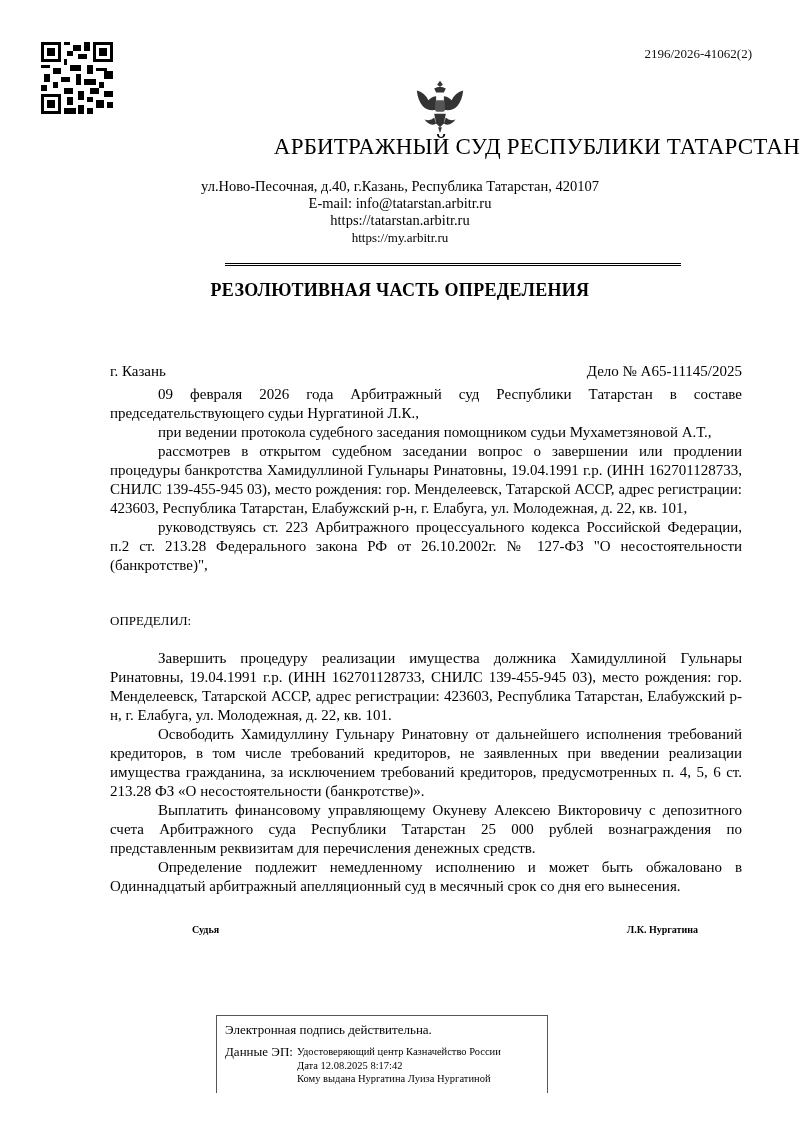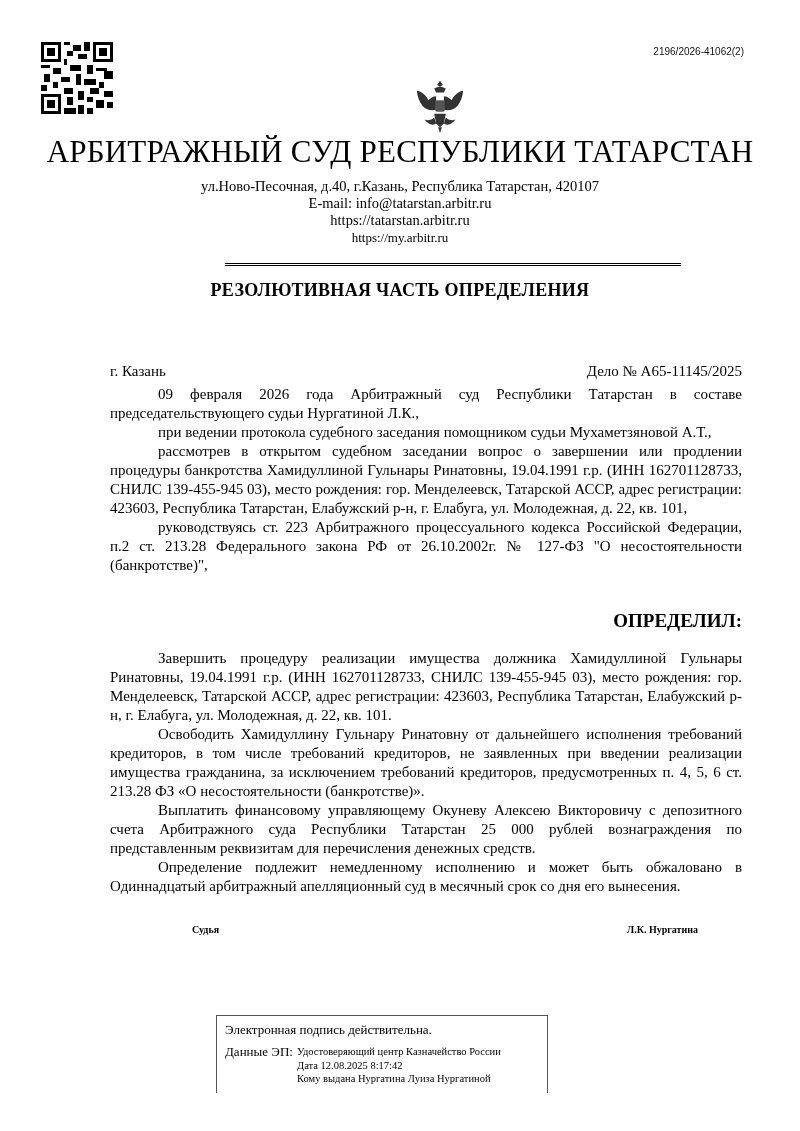--- a/index.html
+++ b/index.html
@@ -2,27 +2,27 @@
 <html><head>
   <meta charset="utf-8">
   <style>
     html, body { margin: 0; padding: 0; background: #ffffff; }
     body {
       width: 800px; height: 1131px; position: relative; overflow: hidden;
       font-family: "Liberation Serif", serif; color: #000;
     }
     .qr { position: absolute; left: 41px; top: 42px; width: 72px; height: 72px; }
     .doc-id {
-      position: absolute; right: 56px; top: 46px;
-      font-family: Liberation Sans, sans-serif; font-size: 10px; color: #111;
+      position: absolute; right: 48px; top: 46px;
+      font-family: Liberation Serif, serif; font-size: 13px; color: #111;
     }
     .emblem { position: absolute; left: 411px; top: 77px; width: 58px; height: 58px; }
     .court-title {
-      position: absolute; left: 0; width: 800px; top: 134px; text-align: center;
-      font-size: 31px; letter-spacing: 0.2px;
+      position: absolute; left: 0; width: 800px; top: 134px; text-align: right;
+      font-size: 23px; letter-spacing: 0.2px;
     }
     .contacts {
       position: absolute; left: 0; width: 800px; top: 178px; text-align: center;
       font-size: 14.5px; line-height: 17px;
     }
     .contacts .small { font-size: 13px; }
     .rule {
       position: absolute; left: 225px; width: 456px; top: 263px;
       border-top: 1.5px solid #000; border-bottom: 1px solid #000; height: 1px;
     }
@@ -33,21 +33,21 @@
     .meta-row {
       position: absolute; left: 110px; width: 632px; top: 363px;
       display: flex; justify-content: space-between; font-size: 15px;
     }
     .body-text {
       position: absolute; left: 110px; width: 632px; top: 385px;
       font-size: 15px; line-height: 19px; text-align: justify;
     }
     .body-text p { margin: 0; text-indent: 48px; }
     .decided {
-      text-align: right; font-weight: bold; font-size: 19px;
+      text-align: left; font-weight: normal; font-size: 13px;
       margin: 36px 0 19px 0 !important; text-indent: 0 !important;
     }
     .signature-row {
       position: absolute; left: 192px; width: 506px; top: 924px;
       display: flex; justify-content: space-between; font-weight: bold; font-size: 10px;
     }
     .ep-box {
       position: absolute; left: 216px; top: 1015px; width: 332px; height: 78px;
       border: 1px solid #555; border-bottom: none; padding: 6px 0 0 8px; box-sizing: border-box;
     }

